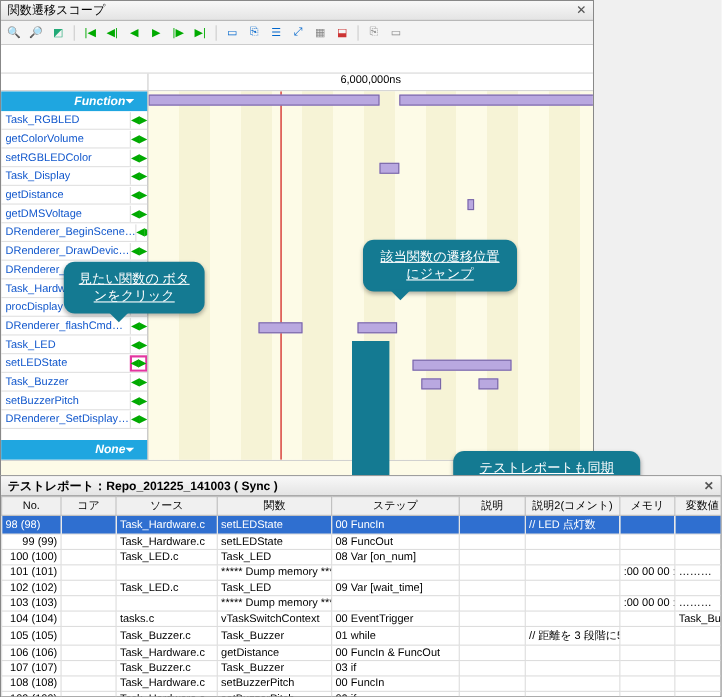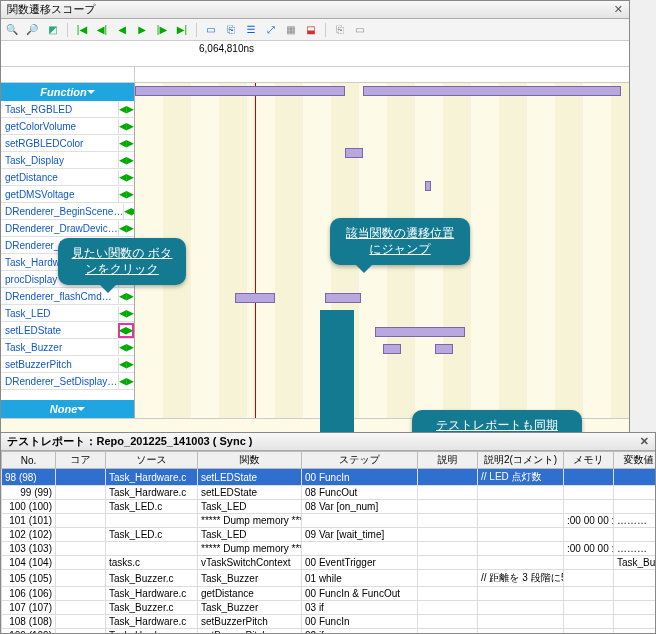--- a/index.html
+++ b/index.html
@@ -11,21 +11,21 @@
     height: 634px;
     overflow: hidden;
     position: relative;
   }
   .panel {
     background: #fff;
     border: 1px solid #888;
     position: absolute;
   }
   .scope-panel {
-    left: 0; top: 0; width: 630px; height: 435px;
+    left: 0; top: 0; width: 540px; height: 435px;
   }
   .titlebar {
     background: linear-gradient(#f8f8f8,#e4e4e4);
     border-bottom: 1px solid #aaa;
     padding: 2px 6px;
     display: flex;
     justify-content: space-between;
     align-items: center;
     height: 18px;
     font-size: 11px;
@@ -76,24 +76,24 @@
     border-right:1px solid #aaa;
     display:flex;
     flex-direction:column;
     overflow:hidden;
   }
   .func-hdr, .none-hdr {
     background:#1fa6e0;
     color:#fff;
     font-weight:bold;
     font-style:italic;
-    padding:2px 0;
+    padding:2px 12px;
     height:18px;
     display:flex;
-    justify-content:center;
+    justify-content:flex-end;
     align-items:center;
   }
   .none-hdr { background:#1fa6e0; margin-top:auto;}
   .func-row {
     display:flex;
     align-items:center;
     height:17px;
     border-bottom:1px solid #e0e0e0;
     padding-left:4px;
     font-size:10px;
@@ -205,24 +205,24 @@
     <span class="tb-btn" style="color:#06c">⎘</span>
     <span class="tb-btn" style="color:#06c">☰</span>
     <span class="tb-btn" style="color:#06c">⤢</span>
     <span class="tb-btn" style="color:#888">▦</span>
     <span class="tb-btn" style="color:#c33">⬓</span>
     <span class="tb-sep"></span>
     <span class="tb-btn" style="color:#888">⎘</span>
     <span class="tb-btn" style="color:#888">▭</span>
   </div>
   <div class="info-bar">
-    <div class="line2">6,064,810ns</div>
   </div>
   <div class="time-hdr">
     <div class="spacer"></div>
+    <div class="tick">6,000,000ns</div>
   </div>
   <div class="scope-body">
     <div class="func-col">
       <div class="func-hdr">
         <span>Function</span>
         <span class="triangle"></span>
       </div>
       <div id="func-rows">
           <div class="func-row">
             <span>Task_RGBLED</span>

